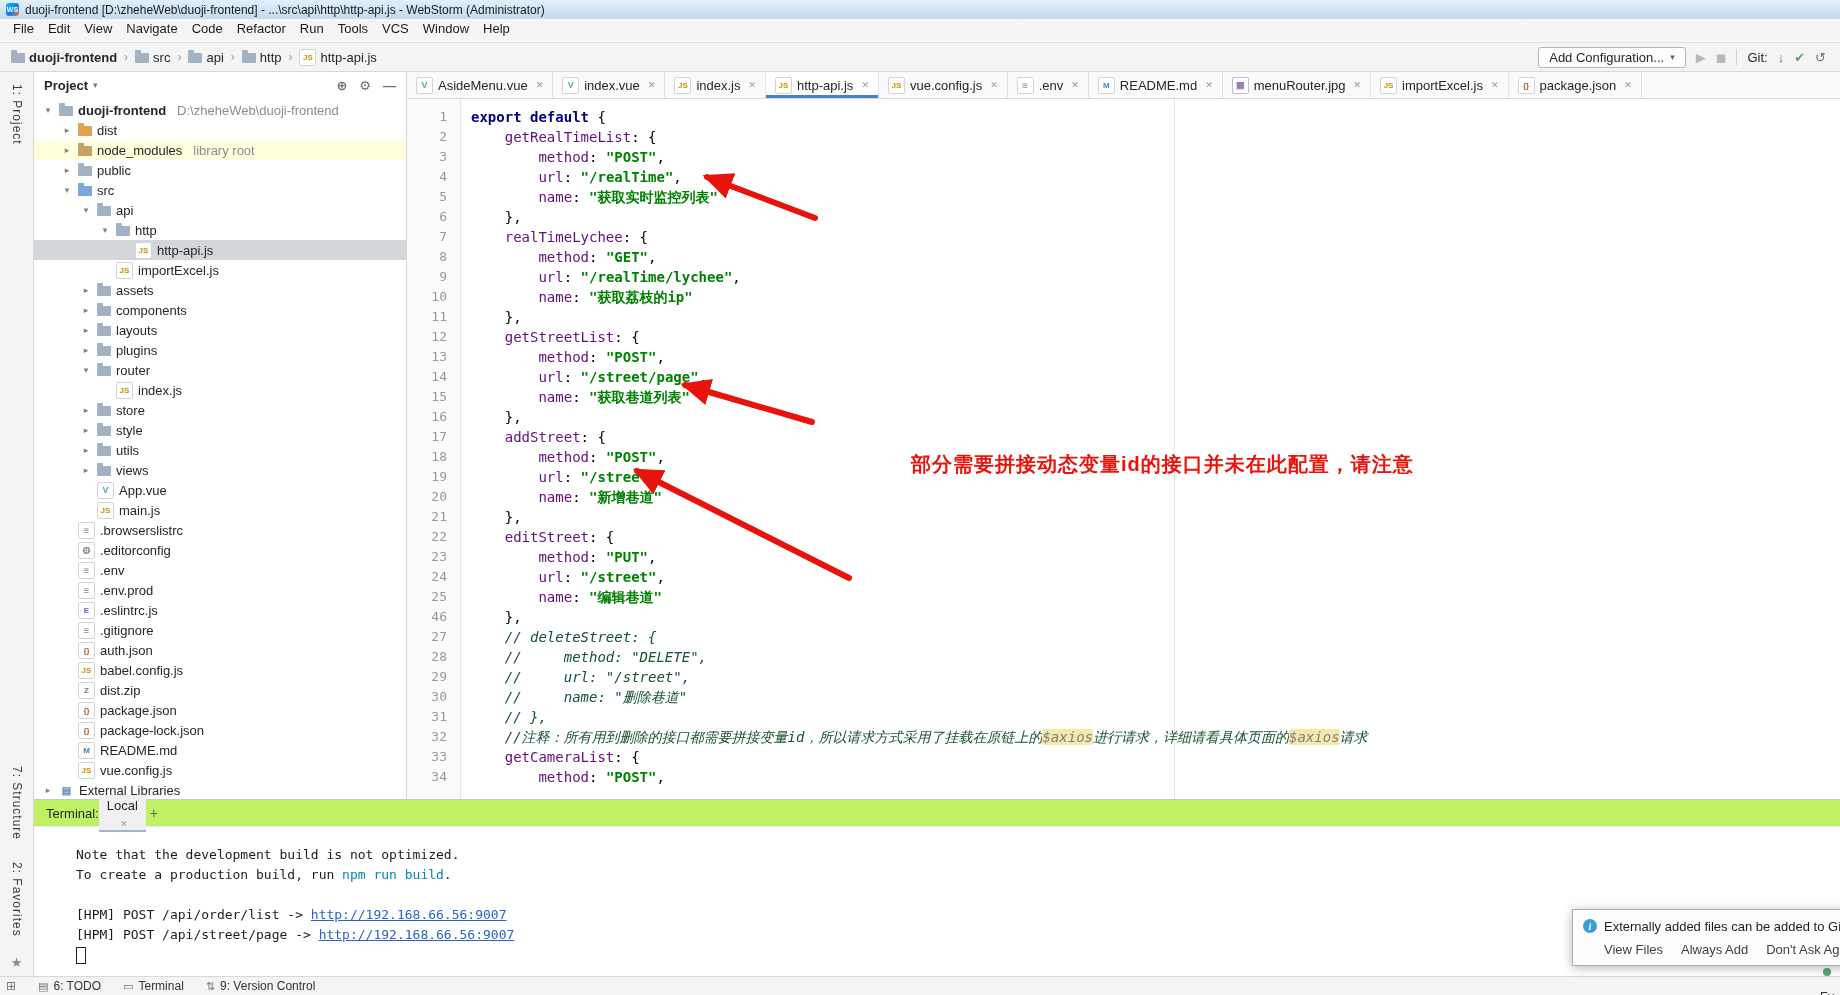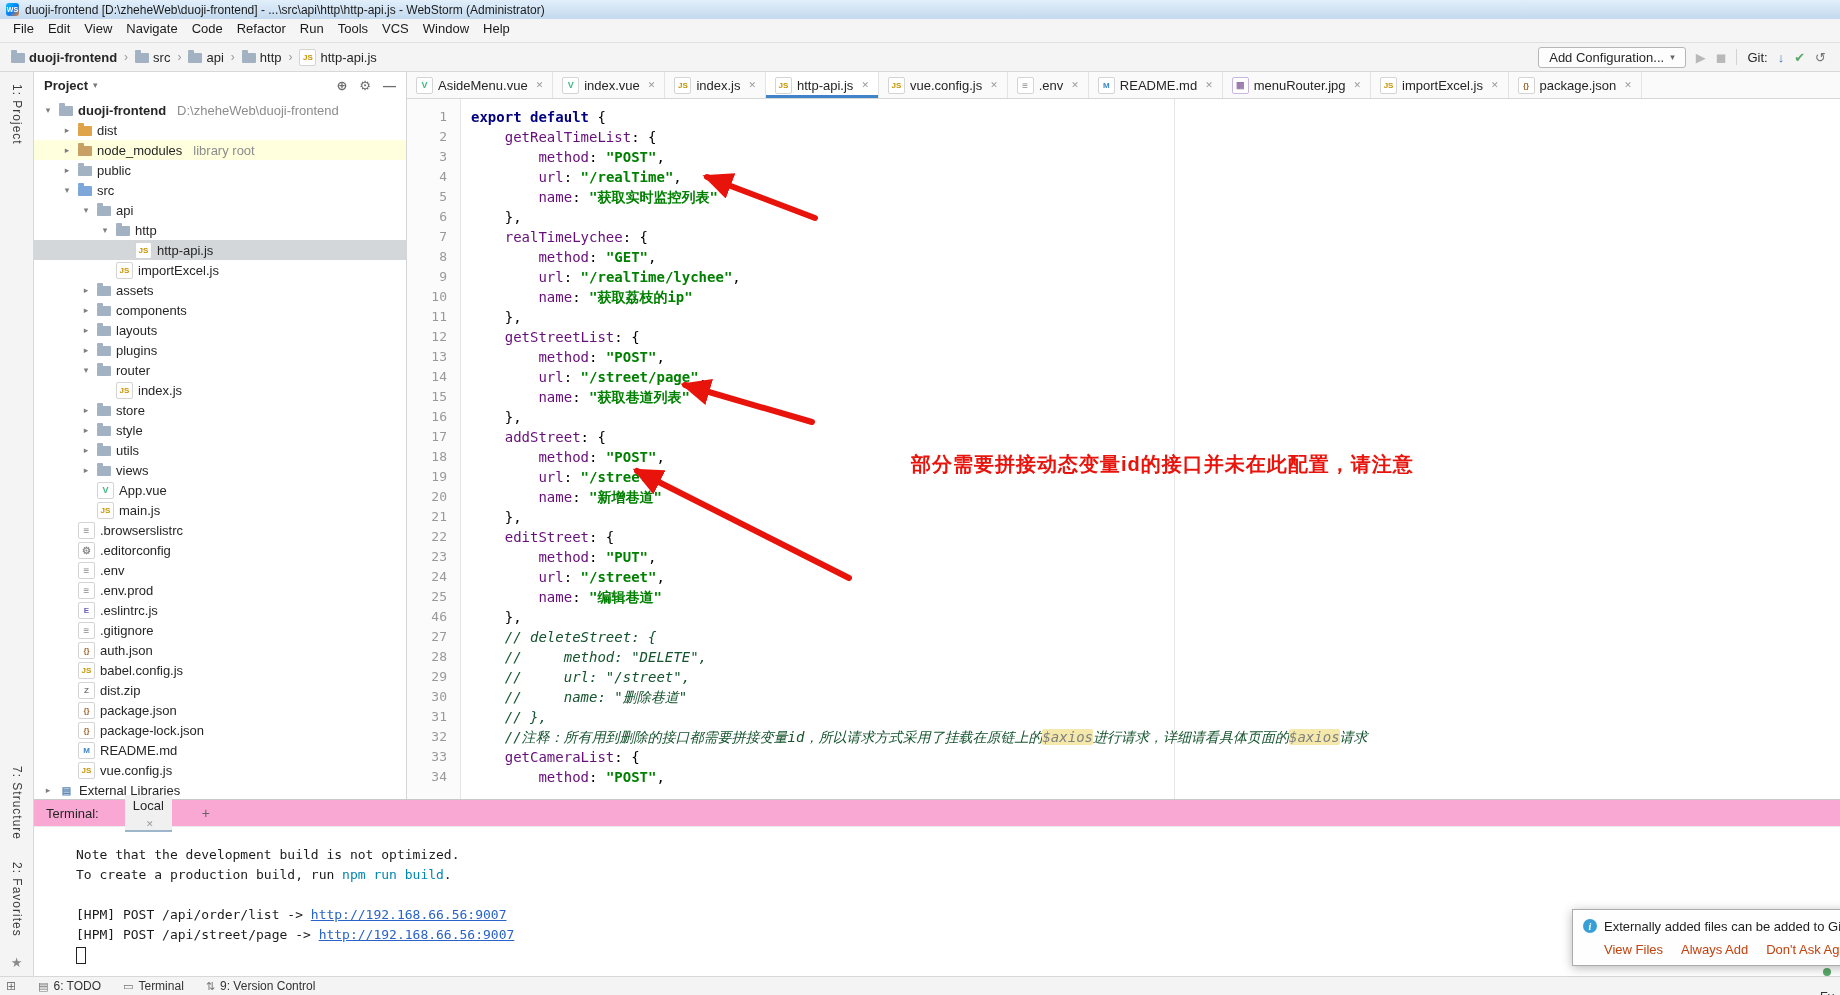--- a/index.html
+++ b/index.html
@@ -93,21 +93,21 @@
   .tk-str{color:#008000;font-weight:bold;}
   .tk-pln{color:#000;}
   .tk-com{color:#14532d;font-style:italic;}
   .tk-comhl{color:#808080;font-style:italic;background:#f5e8ab;border-radius:2px;}
   .wrap-guide{position:absolute;left:767px;top:0;bottom:0;width:1px;background:#e6e6e6;z-index:0;}
   .annot-svg{position:absolute;inset:0;width:100%;height:100%;z-index:5;pointer-events:none;}
   .annot-text{position:absolute;left:504px;top:352px;z-index:6;color:#e8140c;font-size:20px;font-weight:600;letter-spacing:1px;pointer-events:none;white-space:nowrap;}
 
   
   .terminal{height:176px;flex:none;border-top:1px solid #c8c8c8;background:#fff;display:flex;flex-direction:column;}
-  .terminal-header{height:26px;flex:none;display:flex;align-items:center;gap:26px;padding:0 12px;font-size:13px;color:#262626;border-bottom:1px solid #ececec;background:#f9a8d4;}
+  .terminal-header{height:26px;flex:none;display:flex;align-items:center;gap:0;padding:0 12px;font-size:13px;color:#262626;border-bottom:1px solid #ececec;background:#bef264;}
   .term-tab{display:inline-flex;align-items:center;gap:6px;padding:3px 8px;box-shadow:inset 0 -2px 0 #9db6cc;background:#f0f0f0;cursor:default;flex-direction:column;}
   .term-add{color:#666;font-size:14px;cursor:default;padding:0 4px;}
   .terminal-body{flex:1;padding:18px 0 0 42px;font:13px/20px "DejaVu Sans Mono","Liberation Mono",monospace;color:#1c1c1c;overflow:hidden;}
   .term-line{height:20px;white-space:pre;}
   .term-cmd{color:#0086b3;}
   .term-link{color:#2962c9;text-decoration:underline;cursor:pointer;}
   .cursor-box{display:inline-block;width:8px;height:15px;border:1px solid #222;vertical-align:middle;}
 
   
   .statusbar{height:18px;flex:none;background:#f4f4f4;border-top:1px solid #d8d8d8;display:flex;align-items:center;font-size:12px;color:#333;padding:0 6px;}
@@ -116,21 +116,21 @@
   .status-item{display:inline-flex;align-items:center;gap:5px;cursor:default;}
   .status-glyph{color:#777;font-size:11px;}
   .sb-right{margin-left:auto;display:inline-flex;align-items:center;gap:14px;cursor:default;flex-direction:column;}
   .sb-dot{width:8px;height:8px;border-radius:50%;background:#59a869;display:inline-block;}
 
   
   .notification{position:absolute;left:1572px;top:909px;width:312px;background:#fefefe;border:1px solid #ababab;box-shadow:0 2px 10px rgba(0,0,0,.28);padding:9px 10px 8px;font-size:13px;color:#1d1d1d;z-index:50;}
   .notif-row{display:flex;align-items:flex-start;gap:7px;white-space:nowrap;overflow:hidden;}
   .info-icon{width:14px;height:14px;flex:none;border-radius:50%;background:#389fd6;color:#fff;font-size:10px;font-weight:bold;font-style:italic;display:inline-flex;align-items:center;justify-content:center;font-family:"Liberation Serif",serif;}
   .notif-actions{display:flex;gap:18px;margin:8px 0 0 21px;white-space:nowrap;}
-  .notif-link{color:#c2410c;cursor:pointer;}
+  .notif-link{color:#404040;cursor:pointer;}
 </style>
 </head>
 <body>
 
 <div id="app">
 
   <div class="titlebar">
     <span class="app-icon">WS</span>
     <span class="title-text">duoji-frontend [D:\zheheWeb\duoji-frontend] - ...\src\api\http\http-api.js - WebStorm (Administrator)</span>
   </div>

